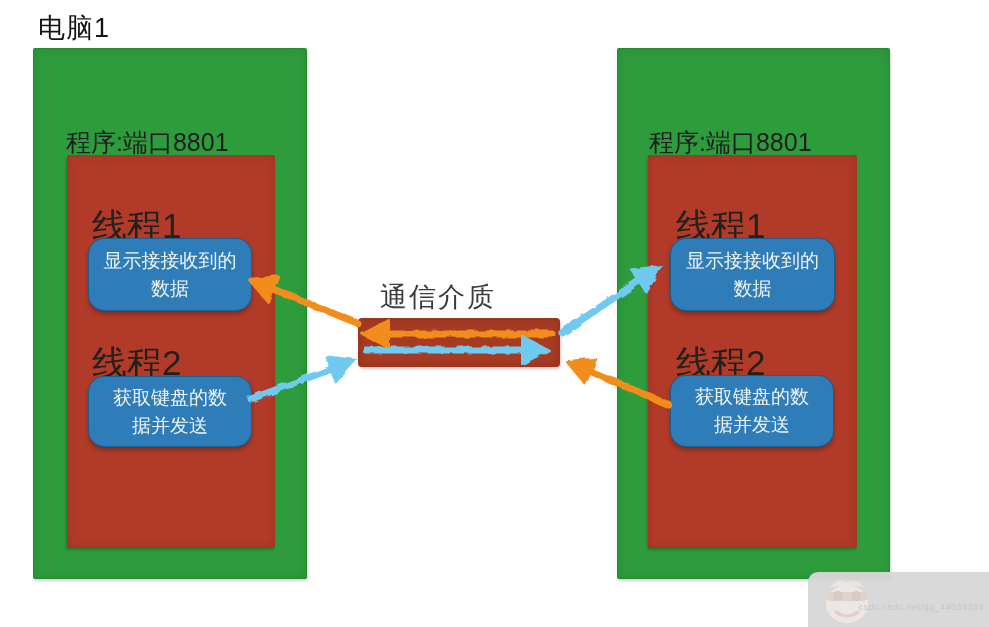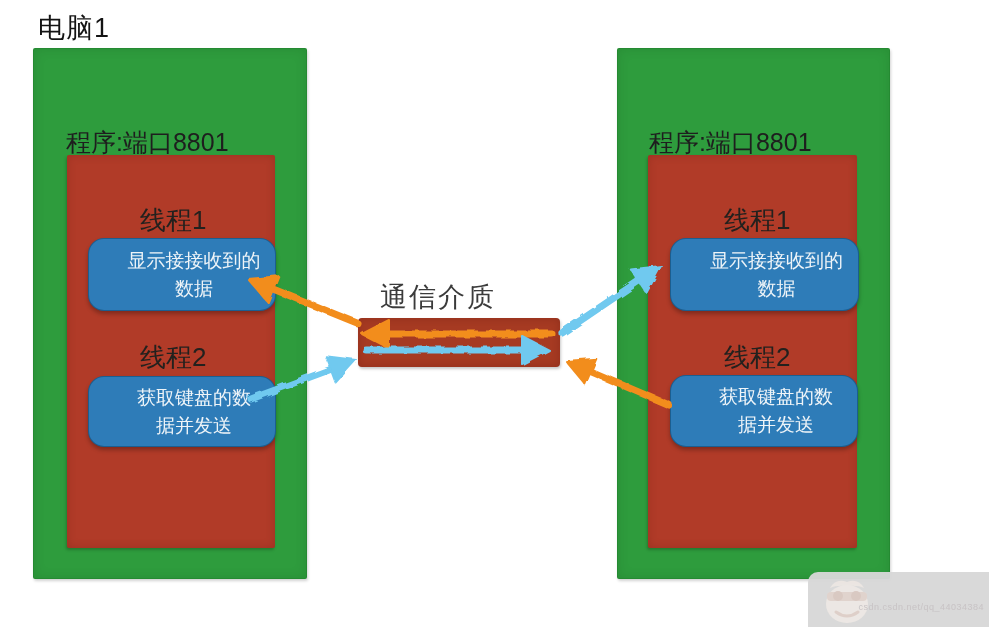--- a/index.html
+++ b/index.html
@@ -40,36 +40,36 @@
     position:absolute;
     background:#b13b28;
     box-shadow:inset 0 0 10px rgba(60,0,0,0.18), -1px 2px 3px rgba(0,0,0,0.22);
     border-radius:2px;
   }
   .pc1-prog-box{left:67px;top:155px;width:208px;height:393px;}
   .pc2-prog-box{left:648px;top:155px;width:209px;height:393px;}
 
   .thread-label{
     position:absolute;
-    font-size:26px;color:#23211e;margin-left:48px;
+    font-size:35px;color:#23211e;
   }
   .pc1-t1-label{left:92px;top:203px;}
   .pc1-t2-label{left:92px;top:340px;}
   .pc2-t1-label{left:676px;top:203px;}
   .pc2-t2-label{left:676px;top:340px;}
 
   
   .thread-box{
     position:absolute;
     background:#2e7cb8;
     border:1px solid rgba(12,70,112,0.55);
     border-radius:16px;
     box-shadow:0 3px 4px rgba(0,0,0,0.28);
     display:flex;flex-direction:column;justify-content:center;align-items:center;
-    color:#eef4f8;font-size:19px;line-height:28px;text-align:center;padding-left:24px;
+    color:#eef4f8;font-size:19px;line-height:28px;text-align:center;
   }
   .pc1-t1-box{left:88px;top:238px;width:162px;height:71px;}
   .pc1-t2-box{left:88px;top:376px;width:162px;height:69px;}
   .pc2-t1-box{left:670px;top:238px;width:163px;height:71px;}
   .pc2-t2-box{left:670px;top:375px;width:162px;height:70px;}
 
   
   .medium-label{
     position:absolute;left:380px;top:279px;
     font-size:27px;color:#3b3b3b;letter-spacing:2px;

